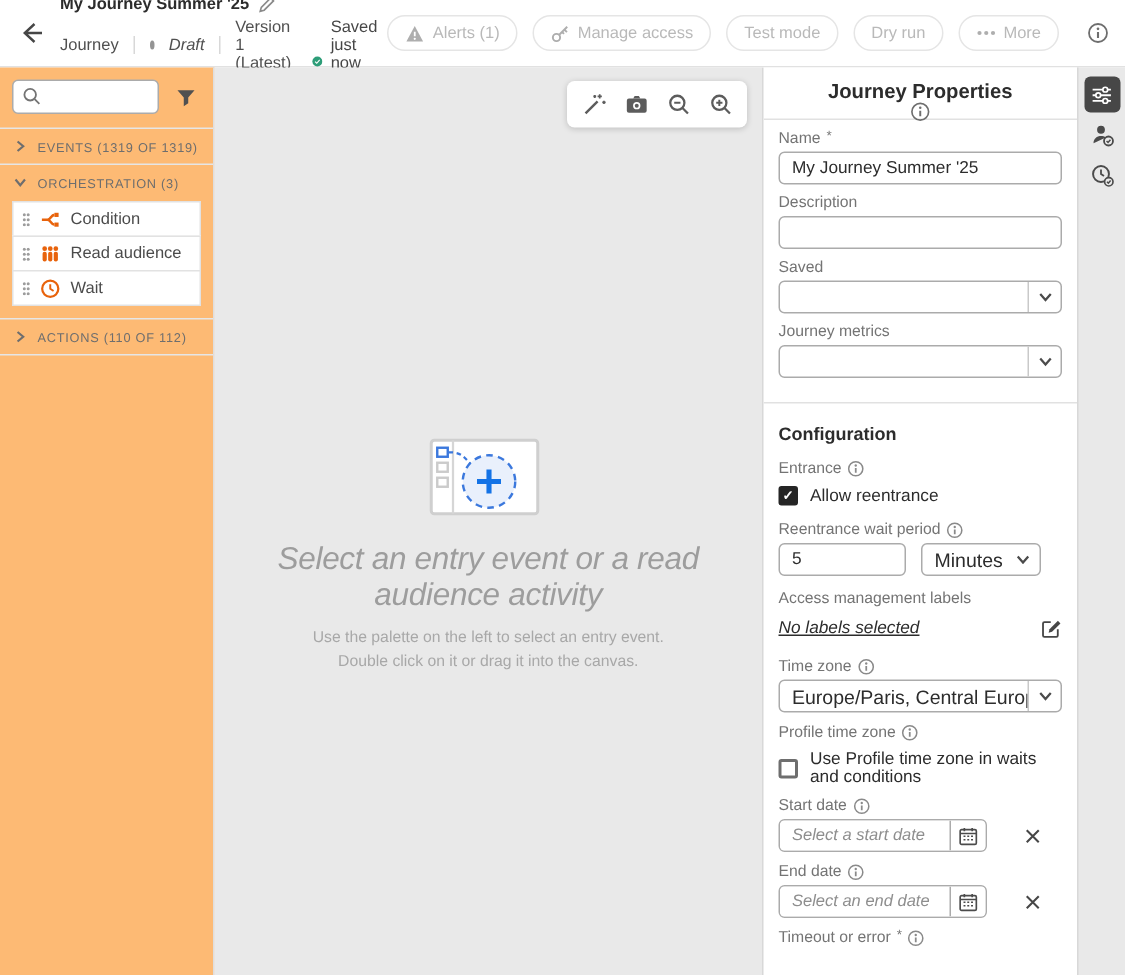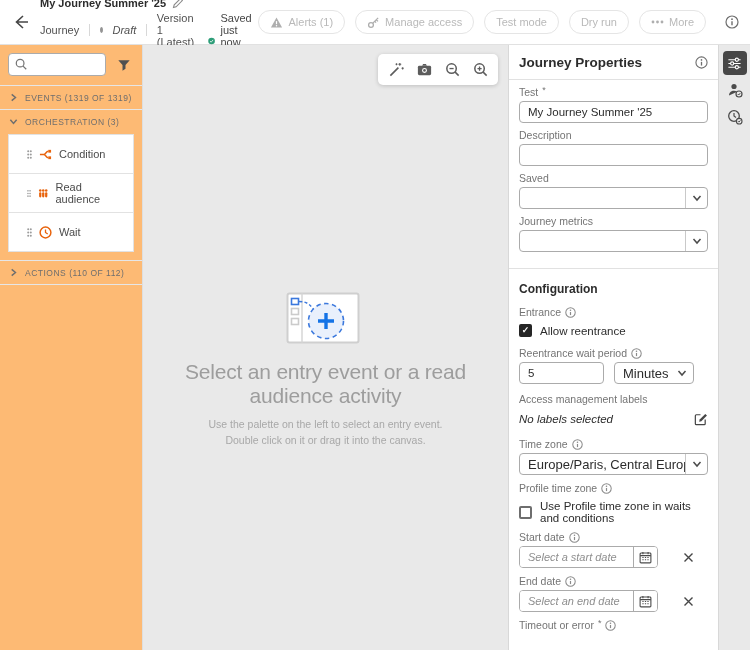--- a/index.html
+++ b/index.html
@@ -36,39 +36,39 @@
   .searchbox input { width:100%; height:23px; border:1px solid #ababab; border-radius:4px;
     padding:0 6px 0 24px; font-size:11px; color:#2c2c2c; background:#fff; font-family:inherit; }
   .searchbox .mag { position:absolute; left:6px; top:4px; }
   .filter-btn { width:20px; height:20px; background:none; border:none; display:flex;
     align-items:center; justify-content:center; cursor:pointer; }
   .pal-section { display:flex; align-items:center; gap:7px; height:23px; padding:0 9px;
     cursor:pointer; }
   .pal-section .sec-label { font-size:8.5px; letter-spacing:.5px; color:#6e6e6e; font-weight:400; }
   .pal-divider { border-top:1px solid #e6e6e6; margin:0; }
   .pal-items { margin:2px 8px 8px 8px; }
-  .pal-item { background:#fff; border:1px solid #e2e2e2; height:40px; margin-top:-1px;
-    display:flex; align-items:center; gap:7px; padding:0 18px; cursor:grab; }
+  .pal-item { background:#fff; border:1px solid #e2e2e2; height:24px; margin-top:-1px;
+    display:flex; align-items:center; gap:7px; padding:0 6px; cursor:grab; }
   .pal-item .item-label { font-size:11px; color:#4b4b4b; }
 
   
   .canvas { flex:1; background:#e9e9e9; position:relative; overflow:hidden; }
   .canvas-toolbar { position:absolute; top:9px; right:10px; background:#fff; border-radius:5px;
     box-shadow:0 1px 4px rgba(0,0,0,.18); display:flex; align-items:center; height:31px; padding:0 4px; }
   .ct-btn { width:26px; height:26px; background:none; border:none; display:flex; align-items:center;
     justify-content:center; cursor:pointer; margin:0 1px; }
   .empty-state { position:absolute; top:247px; left:0; right:0; text-align:center; }
   .empty-illu { display:inline-block; margin-bottom:8px; }
-  .empty-title { font-size:21px; color:#9d9d9d; font-weight:400; letter-spacing:-.2px; }
+  .empty-title { font-size:21px; color:#9d9d9d; font-weight:400; letter-spacing:-.2px;font-style:italic; }
   .empty-help { margin-top:8px; font-size:10.5px; color:#a8a8a8; line-height:1.55; }
 
   
   .props { width:210px; flex:none; background:#fff; border-left:1px solid #d8d8d8;
     padding:8px 10px 0 10px; overflow:hidden; }
-  .props-header { display:flex; align-items:center; justify-content:space-between; height:18px; }
+  .props-header { display:flex; align-items:center; justify-content:space-between; height:18px;flex-direction:column; }
   .props-title { font-size:13.5px; font-weight:700; color:#2c2c2c; }
   .icon-btn { background:none; border:none; padding:0; display:flex; align-items:center;
     justify-content:center; cursor:pointer; }
   .props-actions { display:flex; align-items:center; margin-top:6px; height:24px; }
   .trash-btn { width:20px; height:20px; }
   .hide-btn { width:22px; height:22px; background:#1473e6; border:none; border-radius:4px;
     display:flex; align-items:center; justify-content:center; cursor:pointer; margin-left:7px; }
   .pill { height:23px; border-radius:12px; font-size:11.5px; font-weight:700; font-family:inherit;
     padding:0 13px; cursor:pointer; }
   .pill.cancel { background:#fff; border:1.5px solid #cfcfcf; color:#4b4b4b; margin-left:auto; }
@@ -93,21 +93,21 @@
   .checkbox { width:13px; height:13px; border:2px solid #6e6e6e; border-radius:2px; flex:none;
     display:flex; align-items:center; justify-content:center; cursor:pointer; background:#fff; }
   .checkbox.checked { background:#252525; border-color:#252525; }
   .checkbox.checked::after { content:"✓"; color:#fff; font-size:9px; font-weight:700; line-height:1; }
 
   .dual-row { display:flex; gap:10px; }
   .dual-row .inp { width:85px; }
   .dual-row .selectbox { width:80px; }
 
   .labels-row { display:flex; align-items:center; justify-content:space-between; margin-top:6px; }
-  .labels-none { font-size:11.5px; font-style:italic; color:#2c2c2c; }
+  .labels-none { font-size:11.5px; font-style:italic; color:#2c2c2c;text-decoration:underline; }
 
   .daterow { display:flex; align-items:center; }
   .datefield { display:flex; align-items:stretch; width:139px; height:22px; border:1px solid #ababab;
     border-radius:4px; background:#fff; overflow:hidden; }
   .datefield input { flex:1; min-width:0; border:none; outline:none; padding:0 8px; font-size:11px;
     color:#2c2c2c; font-family:inherit; }
   .datefield input::placeholder { font-style:italic; color:#8e8e8e; }
   .cal-btn { width:24px; flex:none; border:none; border-left:1px solid #ababab; background:#fff;
     display:flex; align-items:center; justify-content:center; cursor:pointer; }
   .clear-btn { margin-left:auto; margin-right:12px; width:16px; height:16px; }
@@ -351,21 +351,21 @@
             <circle cx="7" cy="7" r="6" fill="none" stroke="#6e6e6e" stroke-width="1.2"></circle>
             <circle cx="7" cy="4.2" r=".9" fill="#6e6e6e"></circle>
             <path d="M7 6.3 v4" stroke="#6e6e6e" stroke-width="1.4"></path>
           </svg>
       </button>
     </div>
 
     <div class="props-divider"></div>
 
     <div class="lbl">
-      <span>Test</span>
+      <span>Name</span>
         <span class="req">*</span>
     </div>
     <input class="inp" value="My Journey Summer '25" style="">
 
     <div class="lbl">Description</div>
     <input class="inp" value="" style="">
 
     <div class="lbl">Saved</div>
     <div class="selectbox">
       <span class="val"></span>

